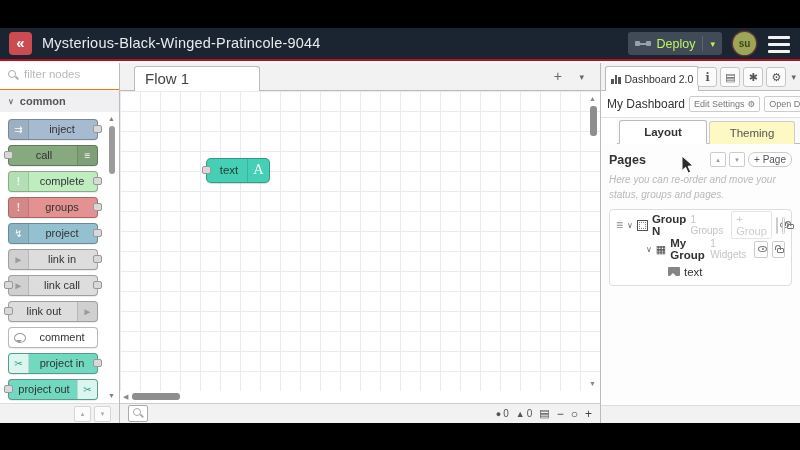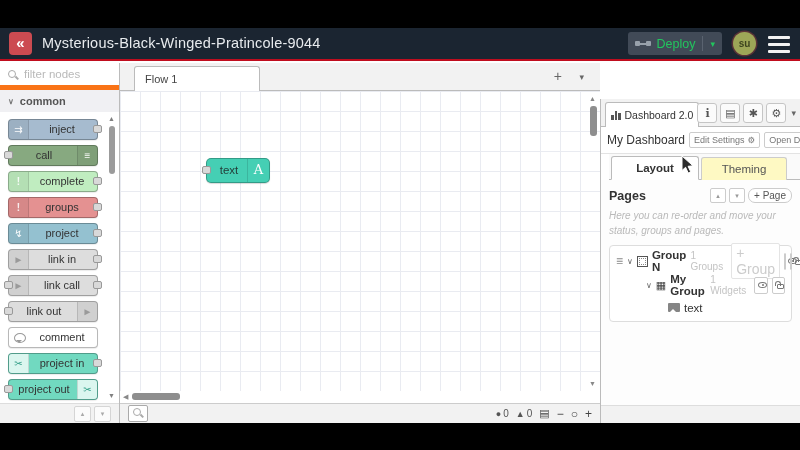--- a/index.html
+++ b/index.html
@@ -7,41 +7,41 @@
   .stage{position:relative;width:800px;height:450px;background:#000;}
   .ui{position:absolute;left:0;top:28px;width:800px;height:395px;background:#fff;overflow:hidden;}
 
   
   .hdr{position:absolute;left:0;top:0;width:100%;height:33px;background:#1b2531;
        border-bottom:2px solid #c00d1e;box-sizing:border-box;}
   .logo{position:absolute;left:9px;top:4px;width:23px;height:23px;background:#cc4b51;border-radius:4px;
         color:#fff;font-weight:bold;font-size:15px;line-height:21px;text-align:center;}
   .hdr-title{position:absolute;left:42px;top:7px;color:#e8ebee;font-size:14.5px;font-weight:500;letter-spacing:.2px;}
   .deploy{position:absolute;right:78px;top:4px;height:23px;background:#414a57;border-radius:3px;
-          display:flex;align-items:center;padding:0 7px;color:#22c55e;font-size:12.5px;gap:6px;}
+          display:flex;align-items:center;padding:0 7px;color:#bef264;font-size:12.5px;gap:6px;}
   .dep-ic{display:inline-flex;align-items:center;gap:0;}
   .dep-ic i{display:inline-block;background:#98a1ab;}
   .dep-ic .sq{width:5px;height:5px;border-radius:1px;}
   .dep-ic .ln{width:6px;height:2px;}
   .dep-div{width:1px;height:15px;background:#5a6370;margin:0 1px;}
   .dep-caret{font-size:9px;}
   .avatar{position:absolute;right:44px;top:4px;width:23px;height:23px;border-radius:50%;background:#9da657;
           color:#3e441e;font-size:10px;font-weight:bold;text-align:center;line-height:23px;
           box-shadow:0 0 0 1.5px rgba(140,60,60,.55);}
   .burger{position:absolute;right:10px;top:8px;width:22px;height:17px;display:flex;flex-direction:column;justify-content:space-between;}
   .burger i{display:block;height:3px;background:#f2f2f2;border-radius:1px;}
 
   
   .main{position:absolute;left:0;top:35px;width:100%;bottom:0;}
   .palette{position:absolute;left:0;top:0;width:120px;bottom:0;background:#fff;border-right:1px solid #bbb;box-sizing:border-box;}
   .canvasCol{position:absolute;left:120px;top:0;width:480px;bottom:0;background:#fff;}
-  .sidebar{position:absolute;left:600px;top:0;width:200px;bottom:0;background:#fff;border-left:1px solid #bbb;box-sizing:border-box;margin-top:36px;}
-
-  
-  .psearch{position:relative;height:27px;border-bottom:5px solid #f97316;box-sizing:border-box;background:#fff;}
+  .sidebar{position:absolute;left:600px;top:0;width:200px;bottom:0;background:#fff;border-left:1px solid #bbb;box-sizing:border-box;}
+
+  
+  .psearch{position:relative;height:27px;border-bottom:1px solid #f97316;box-sizing:border-box;background:#fff;}
   .mag{position:absolute;left:8px;top:7px;width:8px;height:8px;border:1.5px solid #aaa;border-radius:50%;box-sizing:border-box;}
   .mag::after{content:"";position:absolute;left:6px;top:6px;width:4px;height:1.5px;background:#aaa;transform:rotate(45deg);}
   .psearch input{position:absolute;left:22px;top:4px;width:88px;border:none;outline:none;font-size:11.5px;color:#555;
                  font-family:"Liberation Sans",sans-serif;background:transparent;}
   .psearch input::placeholder{color:#b9b9b9;}
   .pcat{height:22px;background:#f0f0f3;border-bottom:1px solid #e2e2e8;display:flex;align-items:center;
         padding:0 8px;gap:6px;font-size:11px;font-weight:bold;color:#555;}
   .pcat .chev{font-size:8px;color:#777;}
   .plist{position:absolute;left:0;top:49px;right:0;bottom:20px;padding-top:7px;overflow:hidden;background:#fff;}
   .pnode{position:relative;width:90px;height:21px;margin:0 0 5px 8px;border:1px solid rgba(0,0,0,.28);
@@ -66,21 +66,21 @@
   .pscroll-dn{position:absolute;right:4px;bottom:24px;font-size:7px;color:#808080;}
   .pfoot{position:absolute;left:0;right:0;bottom:0;height:20px;background:#f2f2f2;border-top:1px solid #ddd;
          box-sizing:border-box;display:flex;align-items:center;justify-content:flex-end;gap:3px;padding:0 8px;}
   .pfoot .sqbtn{width:15px;height:14px;border:1px solid #d5d5d5;border-radius:2px;background:#fbfbfb;
         font-size:7px;color:#aaa;text-align:center;line-height:13px;}
 
   
   .tabbar{position:absolute;left:0;top:0;right:0;height:28px;background:#f2f2f2;border-bottom:1px solid #bbb;box-sizing:border-box;}
   .flowtab{position:absolute;left:14px;top:3px;width:126px;height:25px;background:#fff;border:1px solid #bbb;
            border-bottom:none;border-radius:3px 3px 0 0;box-sizing:border-box;
-           font-size:11px;color:#444;line-height:24px;padding-left:10px;}
+           font-size:15px;color:#444;line-height:24px;padding-left:10px;}
   .tab-plus{position:absolute;right:38px;top:6px;font-size:14px;color:#666;line-height:14px;}
   .tab-caret{position:absolute;right:16px;top:9px;font-size:9px;color:#666;}
   .viewport{position:absolute;left:0;top:28px;right:0;bottom:32px;background:#fff;overflow:hidden;
      background-image:linear-gradient(#e9ebf1 1px,transparent 1px),linear-gradient(90deg,#e9ebf1 1px,transparent 1px);
      background-size:20px 20px;}
   .cnode{position:absolute;left:86px;top:67px;width:64px;height:25px;border:1px solid rgba(0,0,0,.25);
          border-radius:5px;box-sizing:border-box;box-shadow:0 1px 1px rgba(0,0,0,.15);}
   .cnode-label{position:absolute;left:4px;right:22px;top:0;line-height:23px;text-align:center;font-size:11.5px;color:#243e3a;}
   .cnode-icon{position:absolute;right:0;top:0;bottom:0;width:21px;border-left:1px solid rgba(0,0,0,.12);
               color:#fff;font-family:"DejaVu Serif",serif;font-size:13px;text-align:center;line-height:22px;}
@@ -113,42 +113,42 @@
   .ibtn{width:20px;height:20px;border:1px solid #c5c5c5;border-radius:3px;background:#fbfbfb;color:#555;
         font-size:11px;text-align:center;line-height:19px;box-sizing:border-box;}
   .ibtn.it{font-family:"DejaVu Serif",serif;font-weight:bold;}
   .stab-caret{font-size:9px;color:#666;margin-left:2px;}
   .stoolbar{position:absolute;left:0;top:28px;right:0;height:27px;border-bottom:1px solid #e3e3e3;box-sizing:border-box;
             display:flex;align-items:center;padding:0 6px;gap:4px;background:#fff;}
   .stool-title{font-size:12px;color:#333;font-weight:500;flex:none;margin-right:auto;}
   .sbtn{border:1px solid #ccc;border-radius:2px;background:#fff;color:#777;font-size:9px;
         padding:2px 4px;white-space:nowrap;display:inline-flex;align-items:center;gap:3px;}
   .sbtn .g{font-size:8.5px;}
-  .ltabs{position:absolute;left:8px;top:55px;right:0;height:26px;border-bottom:1px solid #bbb;box-sizing:border-box;background:#fafafa;}
+  .ltabs{position:absolute;left:16px;top:55px;right:0;height:26px;border-bottom:1px solid #bbb;box-sizing:border-box;background:#fafafa;}
   .ltab{position:absolute;top:2px;height:24px;box-sizing:border-box;font-size:11.5px;display:flex;align-items:center;
         justify-content:center;}
   .ltab.active{left:2px;width:88px;background:#fff;border:1px solid #bbb;border-bottom:1px solid #fff;
         border-radius:3px 3px 0 0;color:#333;font-weight:bold;z-index:2;}
   .ltab.idle{left:92px;width:86px;background:#fef9c3;border:1px solid #ccc;border-bottom:none;
         border-radius:3px 3px 0 0;color:#555;top:3px;height:23px;}
   .scontent{position:absolute;left:0;top:81px;right:0;bottom:18px;padding:8px;box-sizing:border-box;background:#fdfdfd;}
   .pages-head{display:flex;align-items:center;gap:3px;}
   .pages-title{font-size:12.5px;font-weight:bold;color:#333;margin-right:auto;}
   .tinybtn{width:16px;height:15px;border:1px solid #ccc;border-radius:2px;background:#fff;color:#999;
            font-size:7px;text-align:center;line-height:14px;box-sizing:border-box;}
   .addpage{border:1px solid #ccc;border-radius:7px;background:#fff;color:#555;font-size:10px;padding:1px 5px;}
   .pages-help{font-size:10px;font-style:italic;color:#b9b9b9;line-height:1.45;margin-top:6px;width:180px;}
   .tree{margin-top:7px;border:1px solid #ddd;border-radius:4px;background:#fff;padding:3px 0;}
   .trow{display:flex;align-items:center;gap:4px;height:24px;padding:0 6px;font-size:11.5px;color:#333;}
   .trow .drag{color:#888;font-size:12px;}
   .trow .chev{color:#666;font-size:8px;}
   .trow .name{font-weight:bold;}
   .trow .badge{color:#c4c4c4;font-size:10px;}
   .trow .sp{margin-left:auto;}
-  .addgroup{border:1px solid #e4e4e4;border-radius:2px;background:#fff;color:#ccc;font-size:14px;padding:1px 4px;}
+  .addgroup{border:1px solid #e4e4e4;border-radius:2px;background:#fff;color:#ccc;font-size:11px;padding:1px 4px;}
   .minibtn{width:17px;height:15px;border:1px solid #ccc;border-radius:2px;background:#fff;position:relative;}
   .eye{position:absolute;left:3px;top:4px;width:9px;height:6px;border:1px solid #777;border-radius:50%;box-sizing:border-box;}
   .eye::after{content:"";position:absolute;left:2.5px;top:1.5px;width:2px;height:2px;background:#777;border-radius:50%;}
   .lockb{position:absolute;left:4px;top:6px;width:7px;height:5px;border:1px solid #777;border-radius:1px;box-sizing:border-box;}
   .lockb::before{content:"";position:absolute;left:-3px;top:-4px;width:4px;height:4px;border:1px solid #777;
         border-bottom:none;border-radius:3px 3px 0 0;}
   .pgicon{width:11px;height:11px;border:1px solid #555;box-sizing:border-box;position:relative;flex:none;}
   .pgicon::before{content:"";position:absolute;inset:1px;border:1px dotted #888;}
   .grpicon{color:#444;font-size:11px;}
   .imgicon{width:12px;height:9px;background:#858585;border-radius:1px;position:relative;flex:none;overflow:hidden;}

